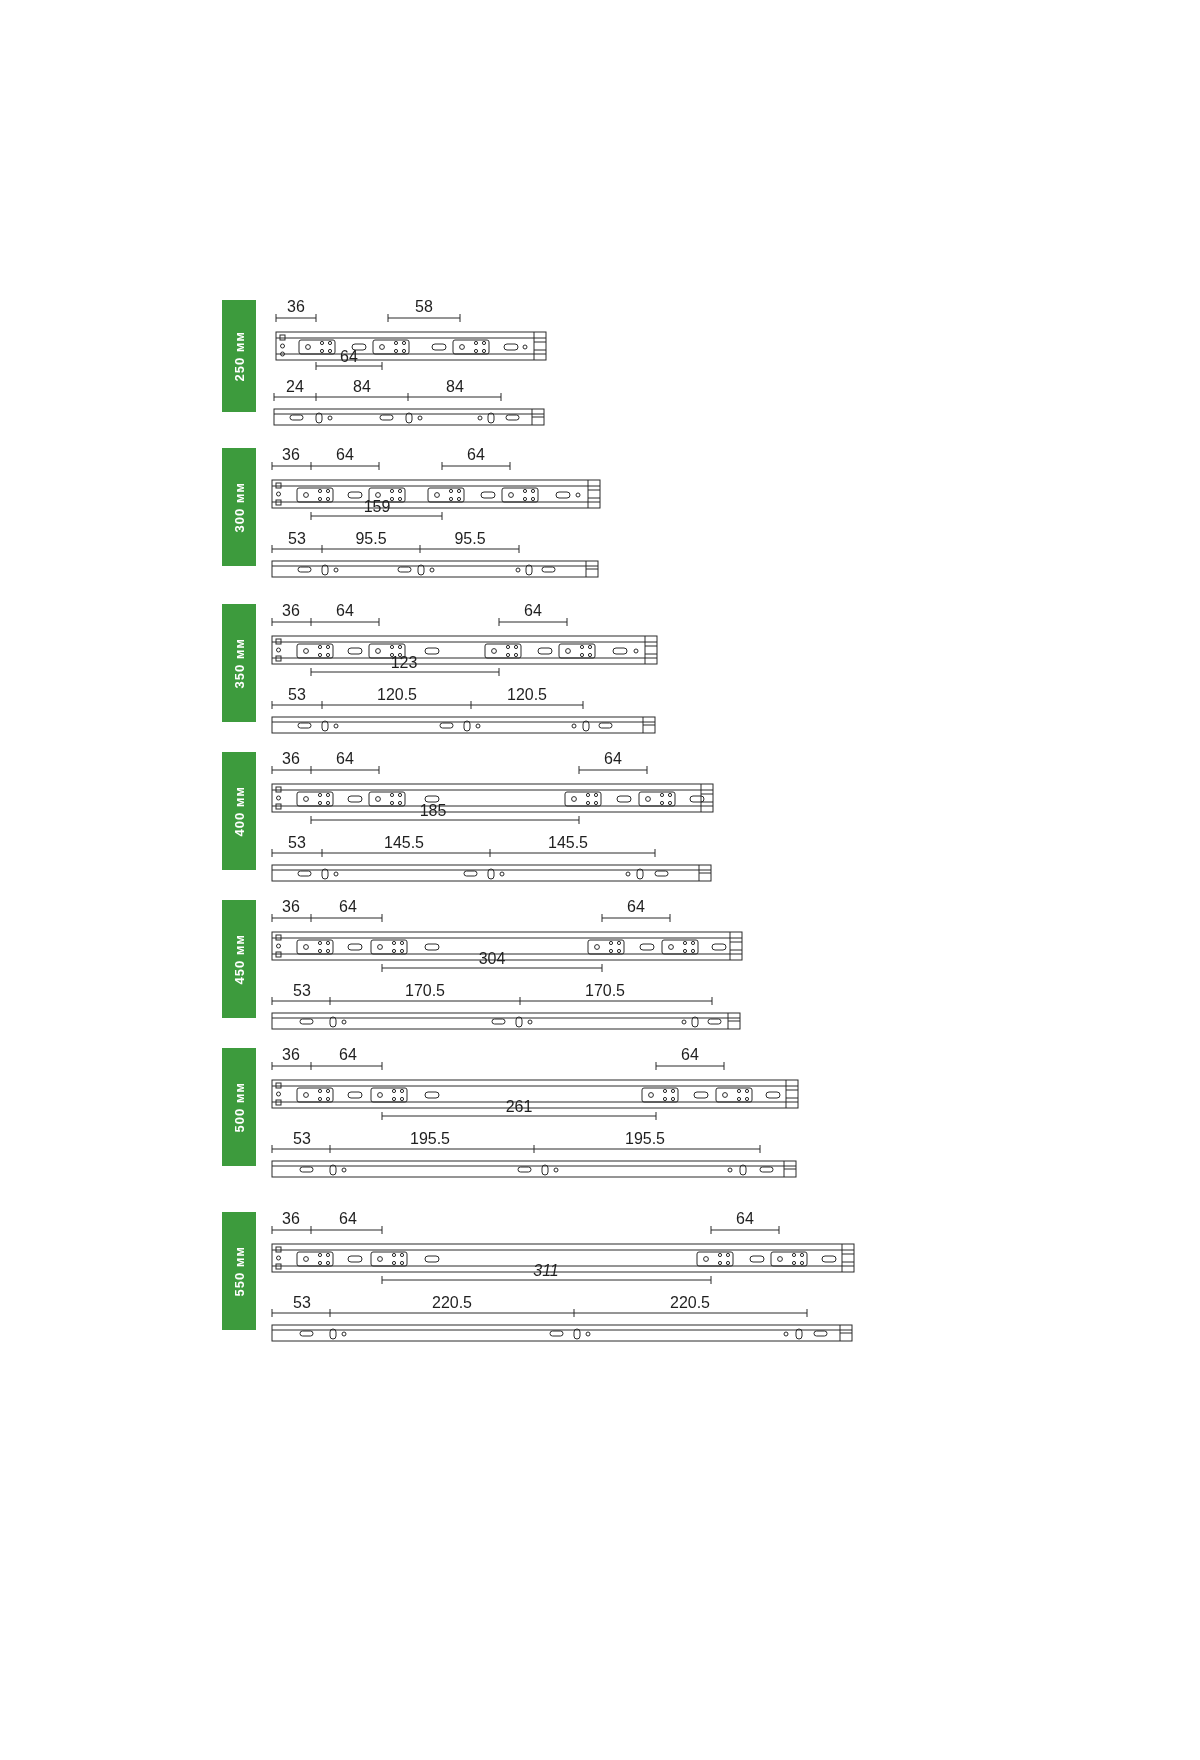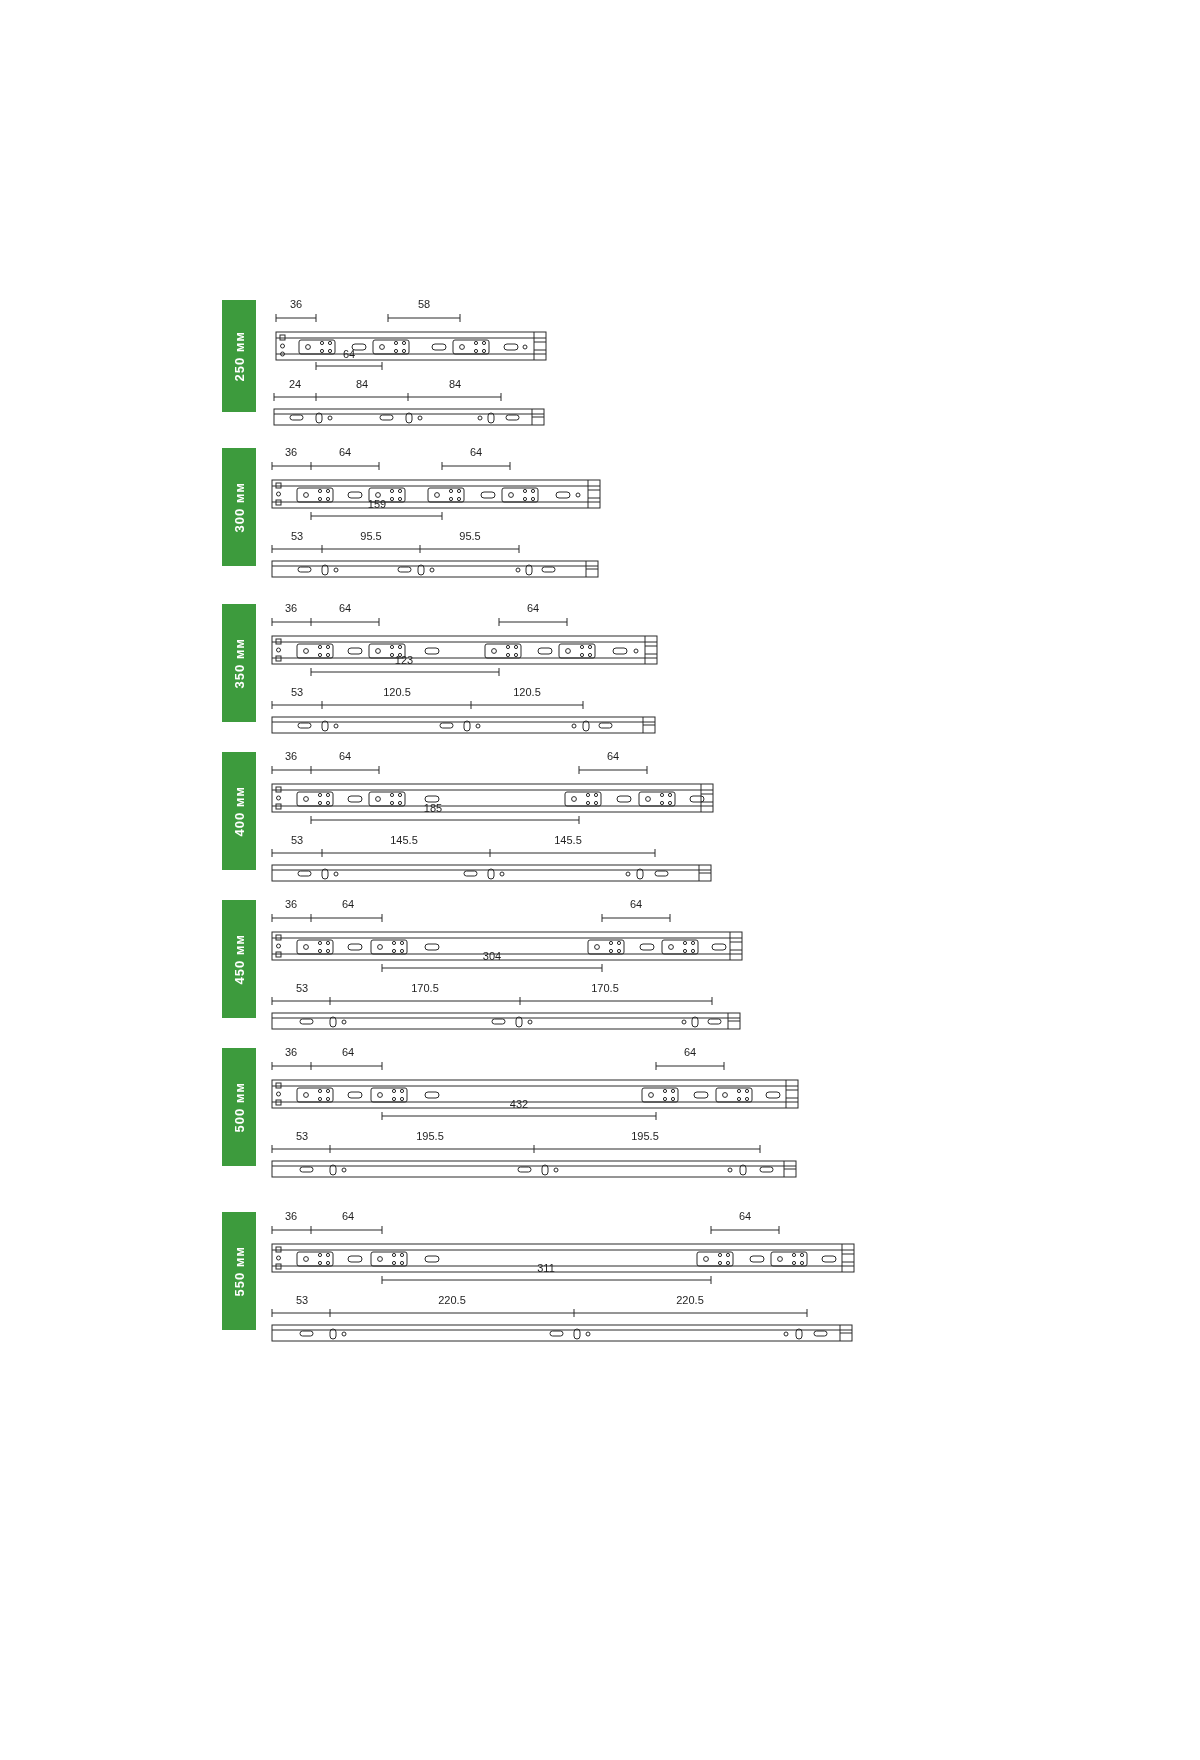--- a/index.html
+++ b/index.html
@@ -29,21 +29,21 @@
     transform:rotate(180deg);
     white-space:nowrap;
   }
 
   
   .rail{position:absolute;}
   .rail svg{display:block;overflow:visible;}
 
   .dimtxt{
     position:absolute;
-    font-size:11px;
+    font-size:16px;
     color:#1f1f1f;
     white-space:nowrap;
     transform:translateX(-50%);
   }
 </style>
 </head>
 <body>
 
 <div id="sheet">
 
@@ -572,21 +572,21 @@
           <circle cx="725" cy="35" r="2.4"></circle>
           <circle cx="739" cy="31" r="1.6"></circle>
             <circle cx="739" cy="39" r="1.6"></circle>
           <circle cx="747" cy="31" r="1.6"></circle>
             <circle cx="747" cy="39" r="1.6"></circle>
           <rect x="766" y="32" width="14" height="6" rx="3"></rect>
         </g>
       </svg>
     </div>
 
-    <div class="dimtxt" style="left:519px;top:50px;">432</div>
+    <div class="dimtxt" style="left:519px;top:50px;">261</div>
     <div class="rail" style="left:0;top:62px;">
       <svg width="900" height="12" viewBox="0 0 900 12">
         <g stroke="#2b2b2b" stroke-width="1" fill="none">
           <line x1="382" y1="6" x2="656" y2="6"></line>
           <path d="M382 2 L382 10 M656 2 L656 10"></path>
         </g>
       </svg>
     </div>
 
     <div class="dimtxt" style="left:302px;top:82px;">53</div>
@@ -667,21 +667,21 @@
           <circle cx="780" cy="35" r="2.4"></circle>
           <circle cx="794" cy="31" r="1.6"></circle>
             <circle cx="794" cy="39" r="1.6"></circle>
           <circle cx="802" cy="31" r="1.6"></circle>
             <circle cx="802" cy="39" r="1.6"></circle>
           <rect x="822" y="32" width="14" height="6" rx="3"></rect>
         </g>
       </svg>
     </div>
 
-    <div class="dimtxt" style="left:546px;top:50px;">311</div>
+    <div class="dimtxt" style="left:546px;top:50px;font-style:italic;">311</div>
     <div class="rail" style="left:0;top:62px;">
       <svg width="960" height="12" viewBox="0 0 960 12">
         <g stroke="#2b2b2b" stroke-width="1" fill="none">
           <line x1="382" y1="6" x2="711" y2="6"></line>
           <path d="M382 2 L382 10 M711 2 L711 10"></path>
         </g>
       </svg>
     </div>
 
     <div class="dimtxt" style="left:302px;top:82px;">53</div>

